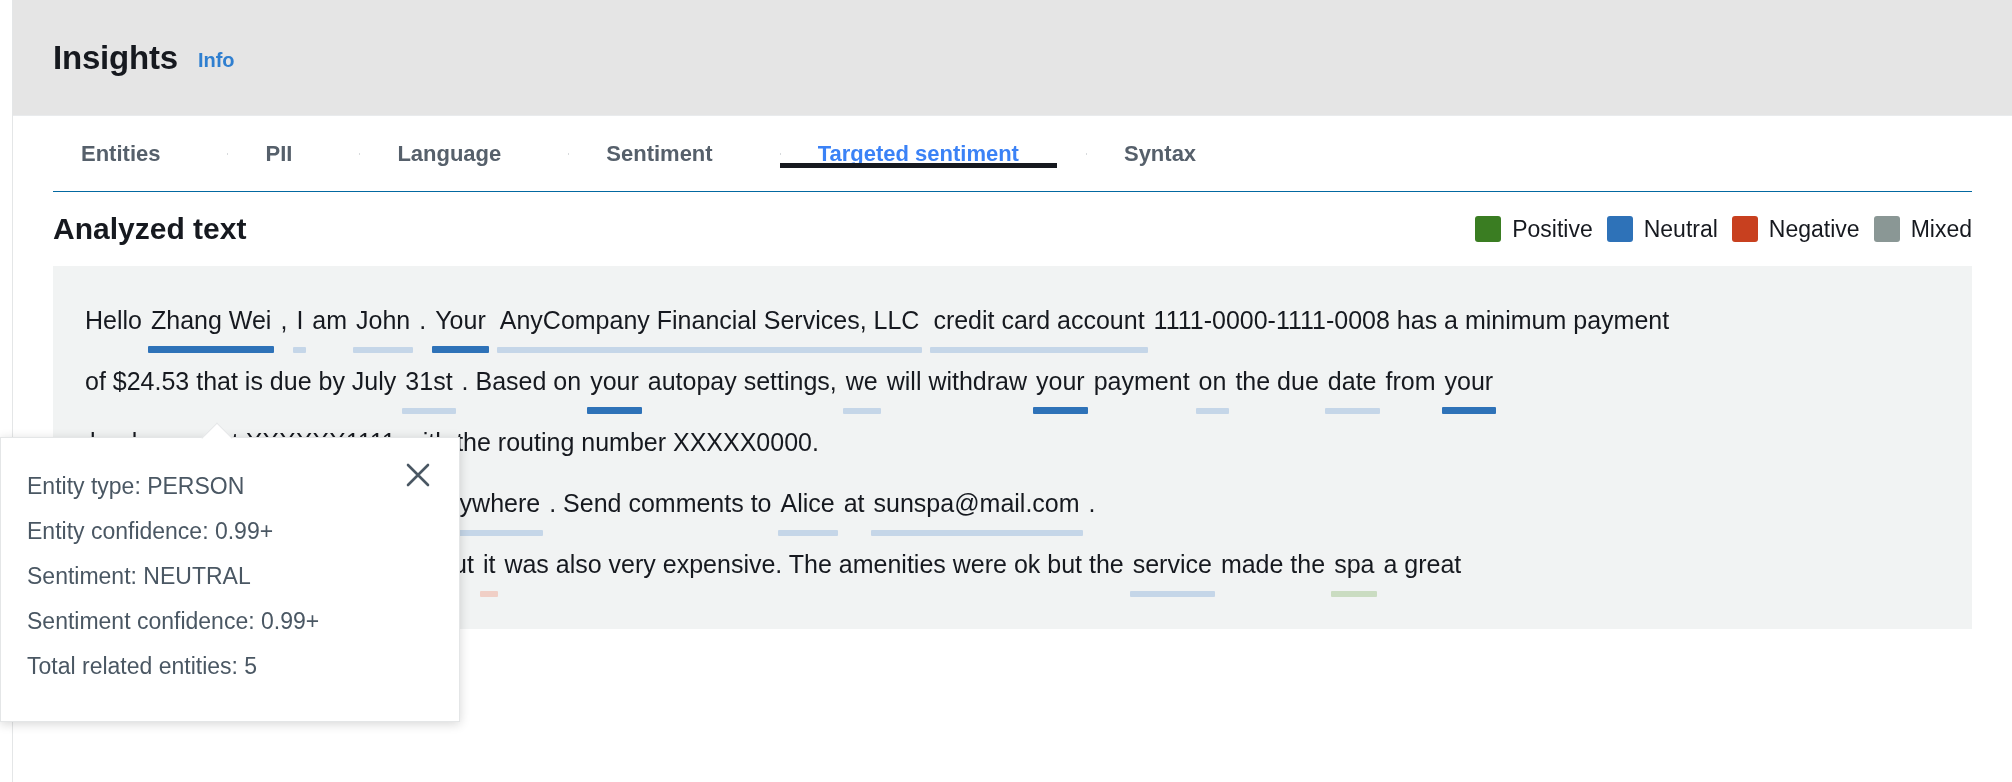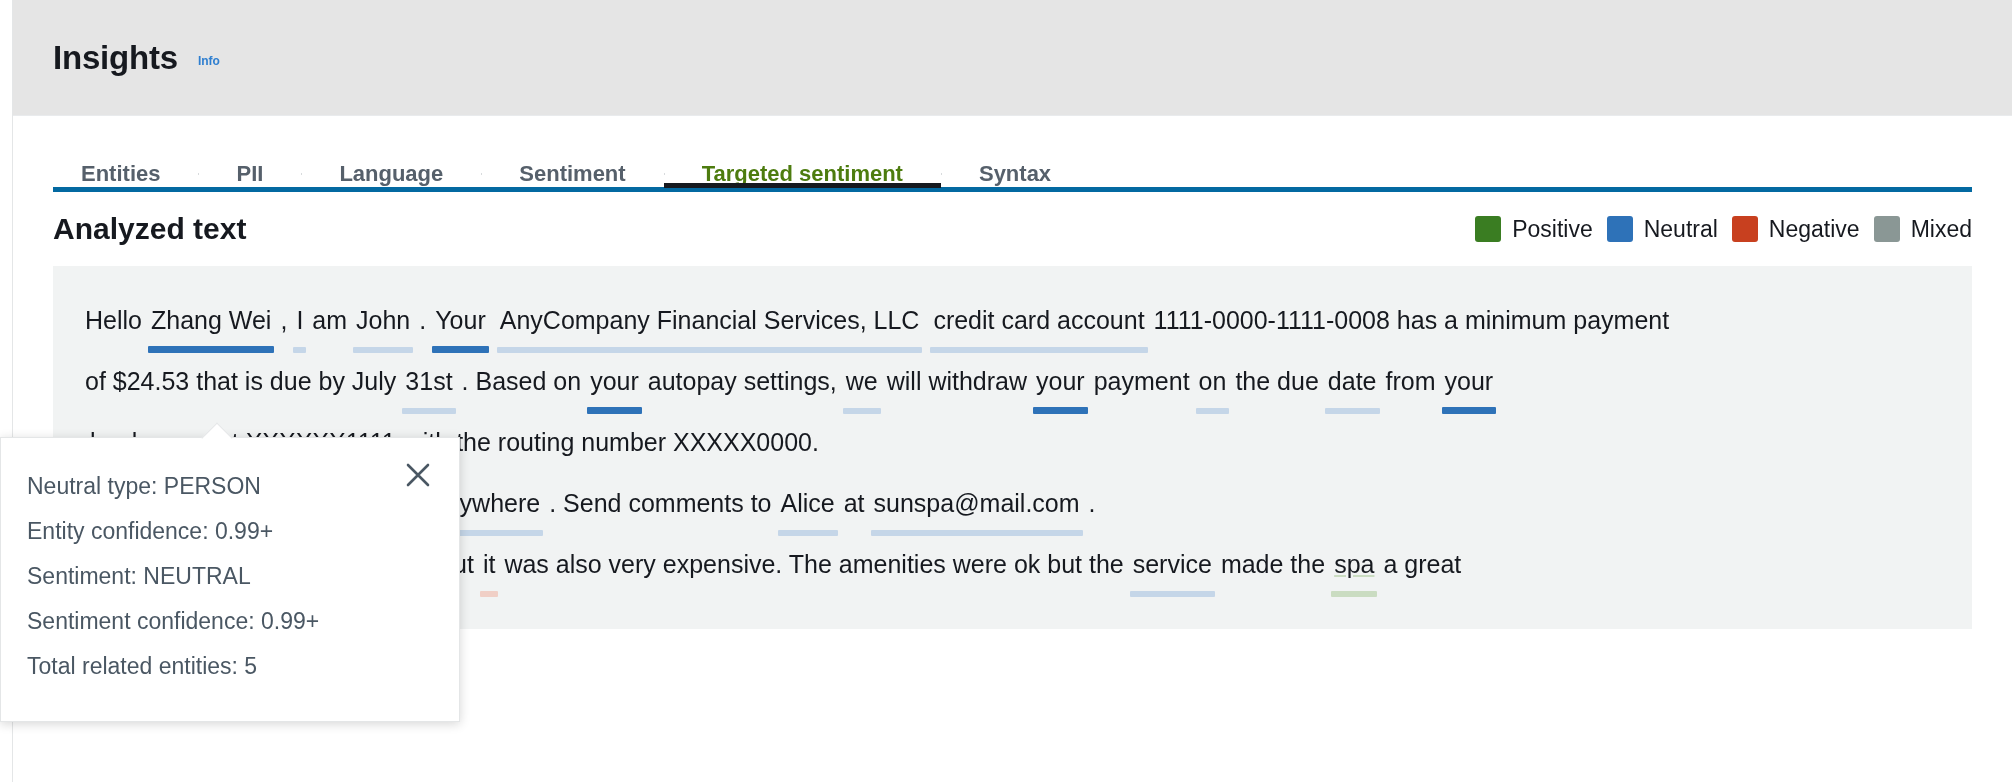--- a/index.html
+++ b/index.html
@@ -39,41 +39,42 @@
     align-items: center;
     padding-left: 40px;
   }
   .page-title {
     font-size: 33px;
     font-weight: bold;
     color: #16191f;
     letter-spacing: -0.2px;
   }
   .info-link {
-    font-size: 12px;
+    font-size: 20px;
     font-weight: bold;
     color: #2f7fd0;
     margin-left: 20px;
     cursor: pointer;
     align-self: center;
     position: relative;
     top: 3px;
   }
 
   
   .tabs-bar {
     position: relative;
     padding: 0 40px;
     background: #ffffff;
   }
   .tabs {
     display: flex;
-    align-items: flex-end;
+    align-items: center;
     height: 76px;
-    border-bottom: 5px solid #0369a1;
+    border-bottom: 1px solid #0369a1;
+    gap: 29px;
   }
   .tab {
     display: flex;
     align-items: center;
     justify-content: center;
     padding: 0 38px;
     font-size: 22px;
     font-weight: bold;
     color: #56606b;
     cursor: pointer;
@@ -84,21 +85,21 @@
     content: "";
     position: absolute;
     left: 0;
     top: 12px;
     bottom: 12px;
     width: 1px;
     background: #d8dbdd;
   }
   .tab:first-child { padding-left: 28px; }
   .tab.active {
-    color: #4d7c0f;
+    color: #3b82f6;
   }
   .tab.active::after {
     content: "";
     position: absolute;
     left: 0; right: 0;
     bottom: -1px;
     height: 5px;
     background: #16191f;
   }
 
@@ -160,21 +161,21 @@
     bottom: 0;
     height: 6px;
     border-radius: 1px;
     background: currentColor;
   }
   .tok.strong::after { height: 7px; }
 
   .u-neutral-strong { color: #2e72b8; }
   .u-neutral-weak   { color: #c5d6e8; }
   .u-negative-weak  { color: #f0cfc6; }
-  .u-positive-weak  { color: #cadcc1; text-decoration: underline; }
+  .u-positive-weak  { color: #cadcc1; }
 
   .tok span.txt { color: #16191f; }
 
   
   .popover {
     position: absolute;
     left: 0px;
     top: 437px;
     width: 460px;
     background: #ffffff;
@@ -267,20 +268,20 @@
   </div>
 
   <div class="popover">
     <div class="popover-arrow"></div>
     <div class="popover-close">
       <svg width="30" height="30" viewBox="0 0 30 30" aria-hidden="true">
         <path d="M5 5 L25 25 M25 5 L5 25" stroke="#4a5763" stroke-width="2.6" fill="none" stroke-linecap="round"></path>
       </svg>
     </div>
     <div id="popover-rows">
-        <div class="popover-row">Neutral type: PERSON</div>
+        <div class="popover-row">Entity type: PERSON</div>
         <div class="popover-row">Entity confidence: 0.99+</div>
         <div class="popover-row">Sentiment: NEUTRAL</div>
         <div class="popover-row">Sentiment confidence: 0.99+</div>
         <div class="popover-row">Total related entities: 5</div>
       </div>
   </div>
 </div>
 
 </body></html>

